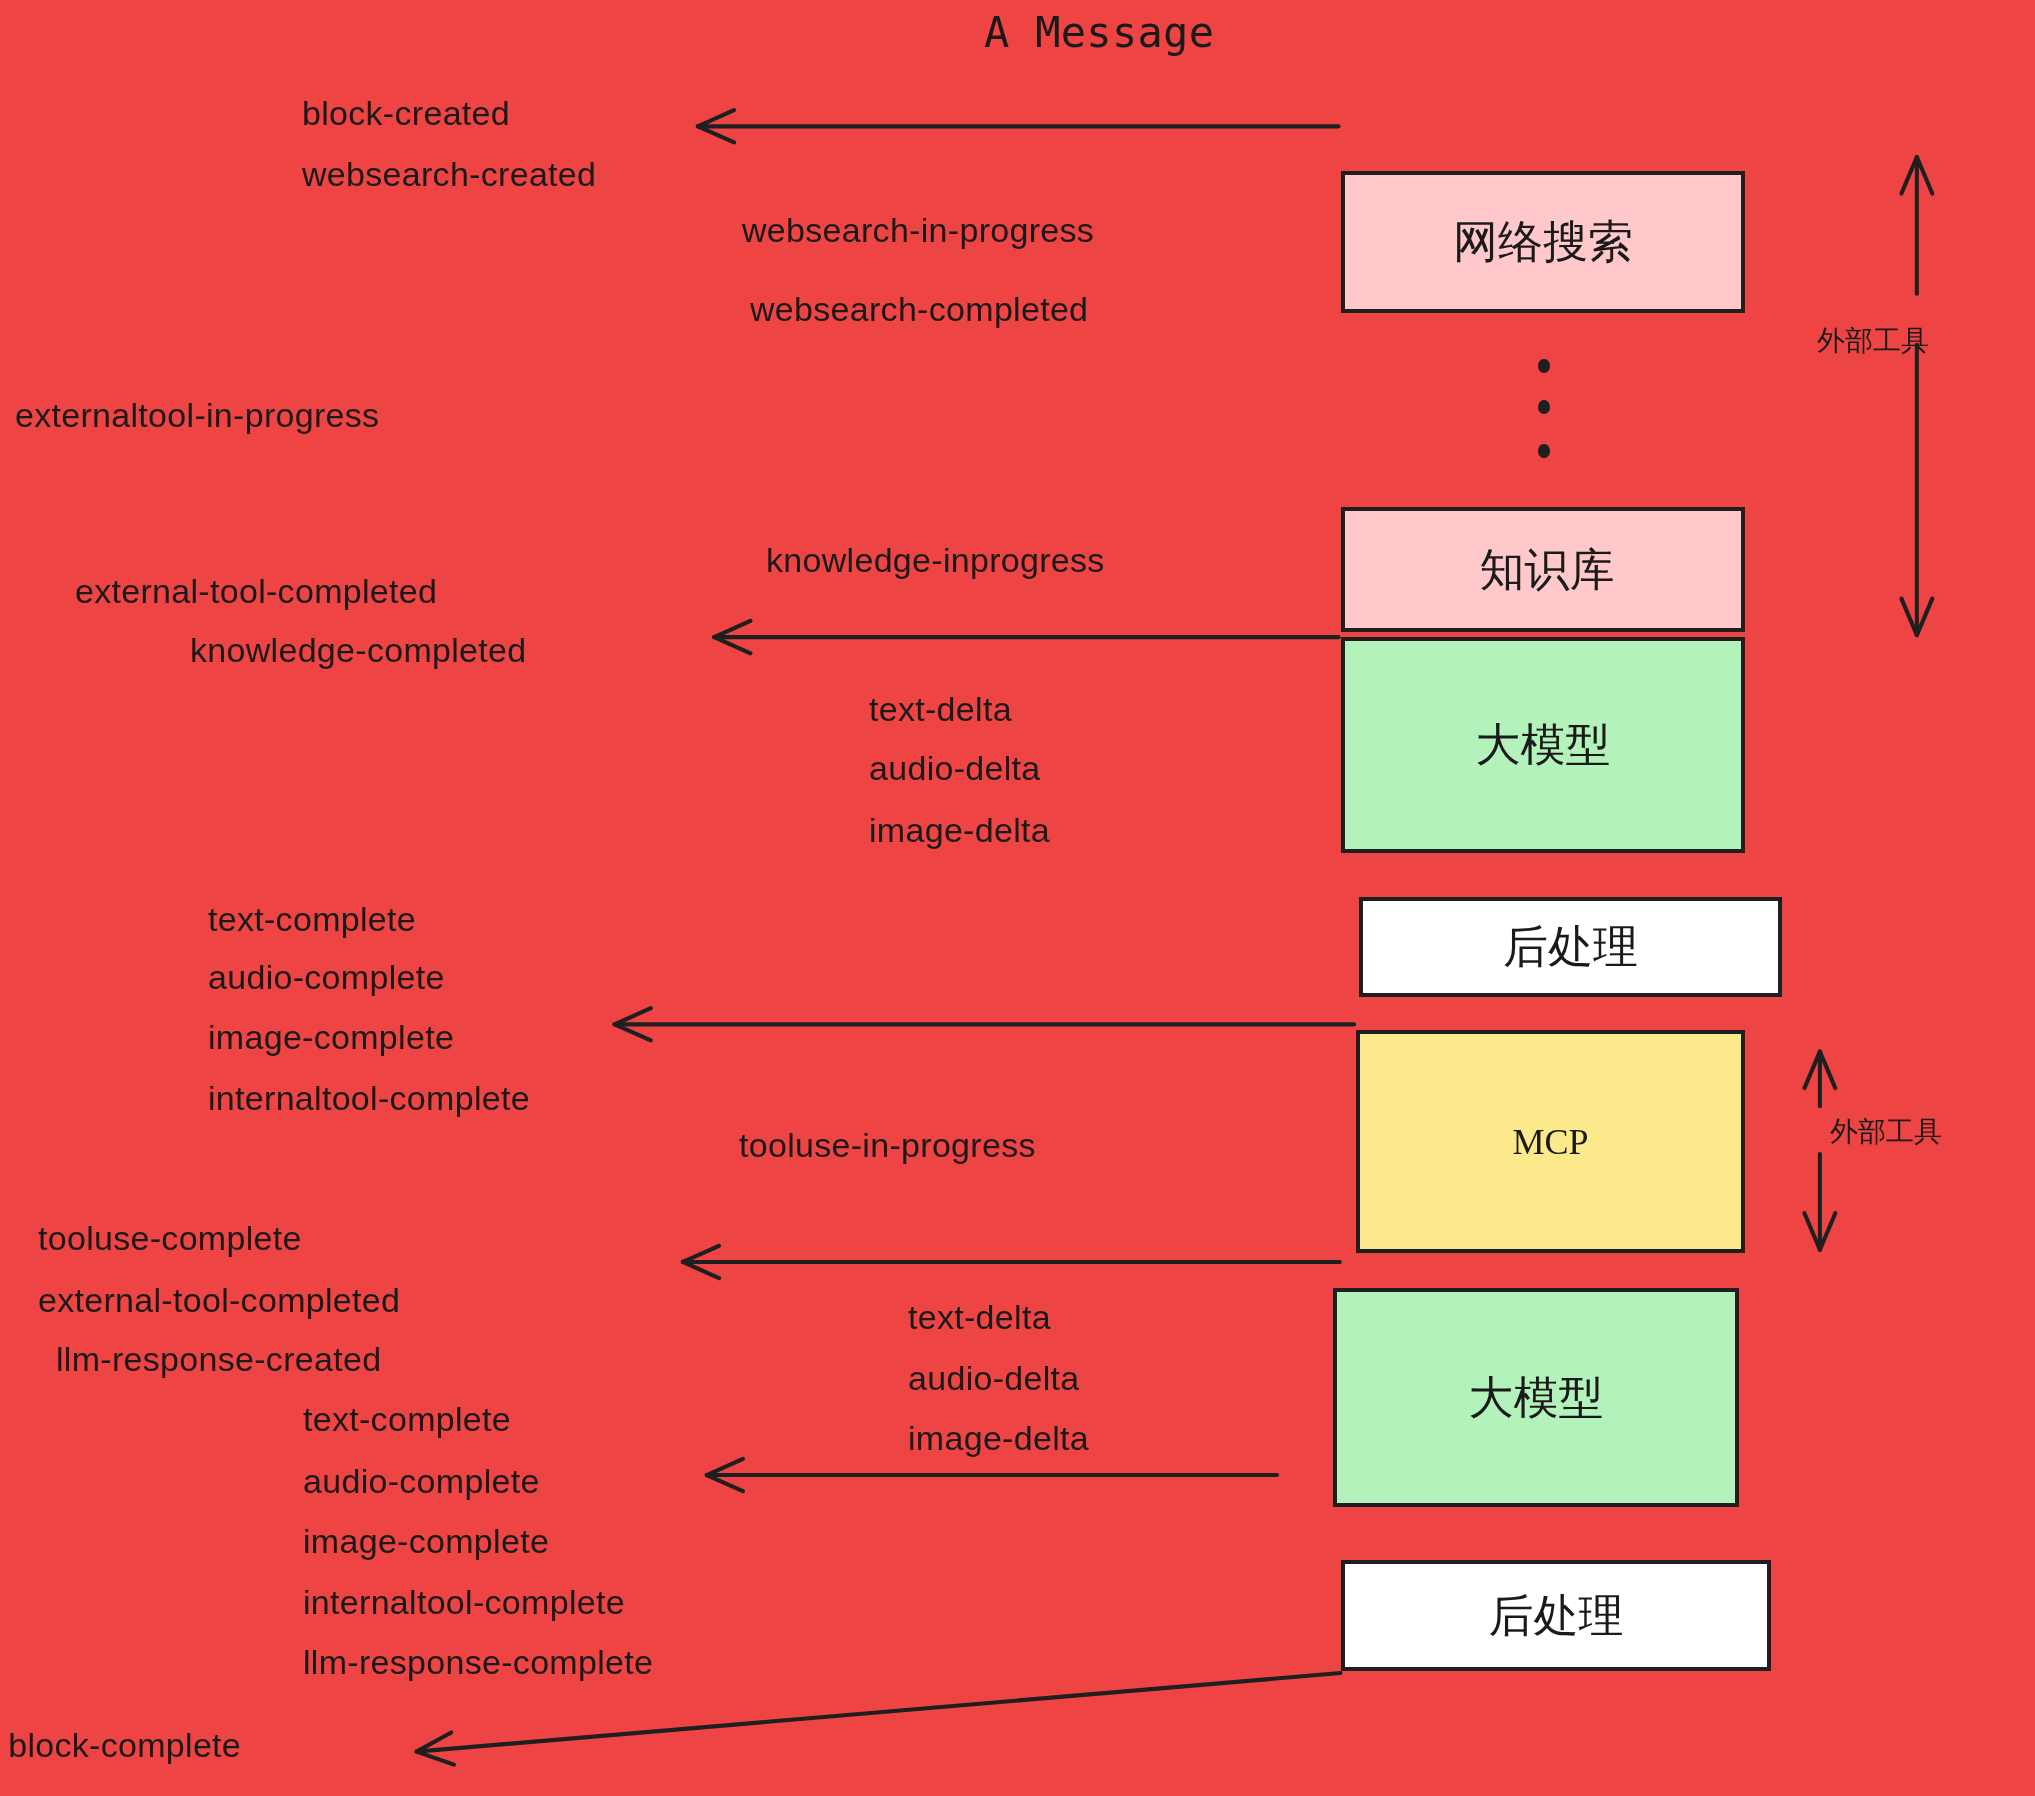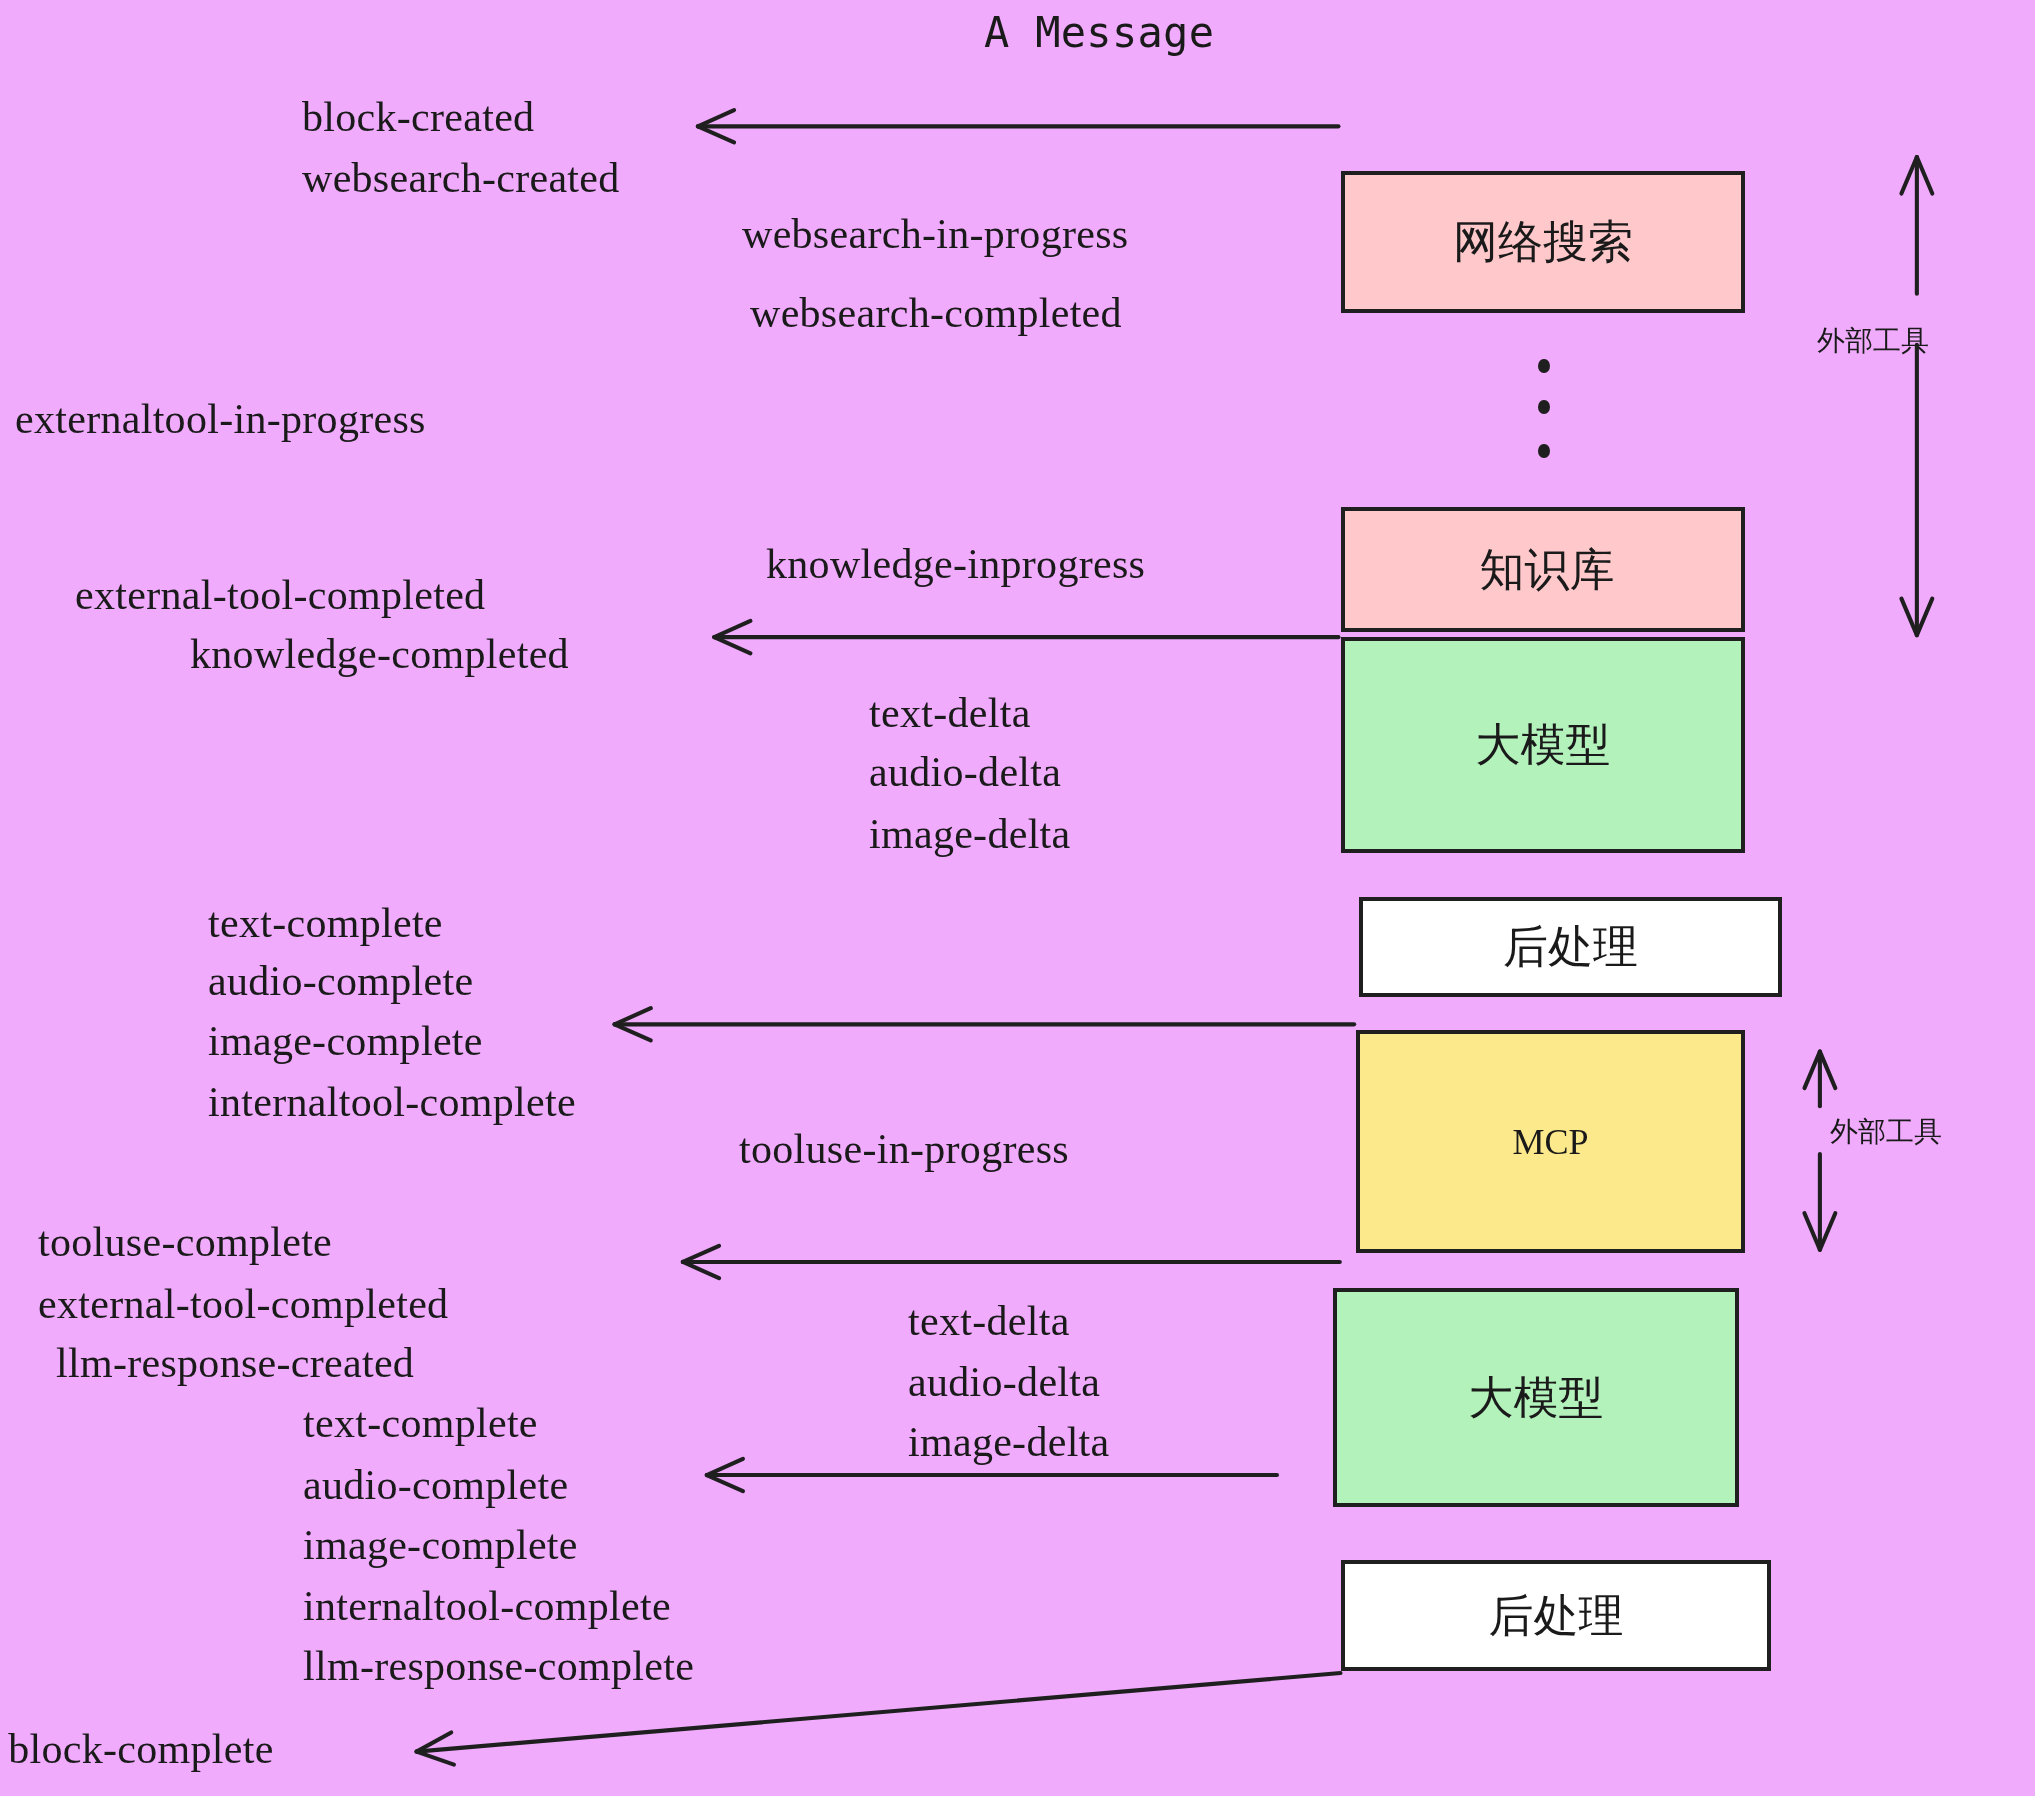--- a/index.html
+++ b/index.html
@@ -4,36 +4,36 @@
 <style>
   html, body {
     margin: 0;
     padding: 0;
     background: #ffffff;
   }
   #canvas {
     position: relative;
     width: 2035px;
     height: 1796px;
-    background: #f0abfc;
+    background: #ef4444;
     overflow: hidden;
     font-family: "DejaVu Sans Mono", monospace;
   }
   svg.layer {
     position: absolute;
     left: 0;
     top: 0;
     width: 2035px;
     height: 1796px;
     pointer-events: none;
   }
   .evt {
     position: absolute;
-    font-family: Liberation Serif, serif;
-    font-size: 42px;
+    font-family: Liberation Sans, sans-serif;
+    font-size: 34px;
     line-height: 1.0;
     color: #1a1a1a;
     white-space: pre;
     letter-spacing: 0.3px;
   }
   .title {
     position: absolute;
     font-family: "DejaVu Sans Mono", monospace;
     font-size: 42px;
     color: #1a1a1a;

